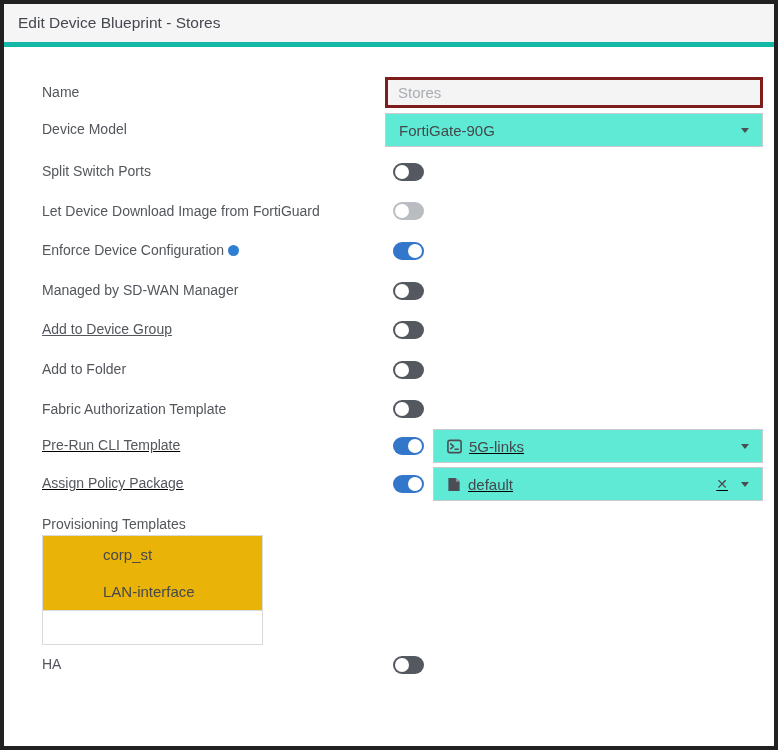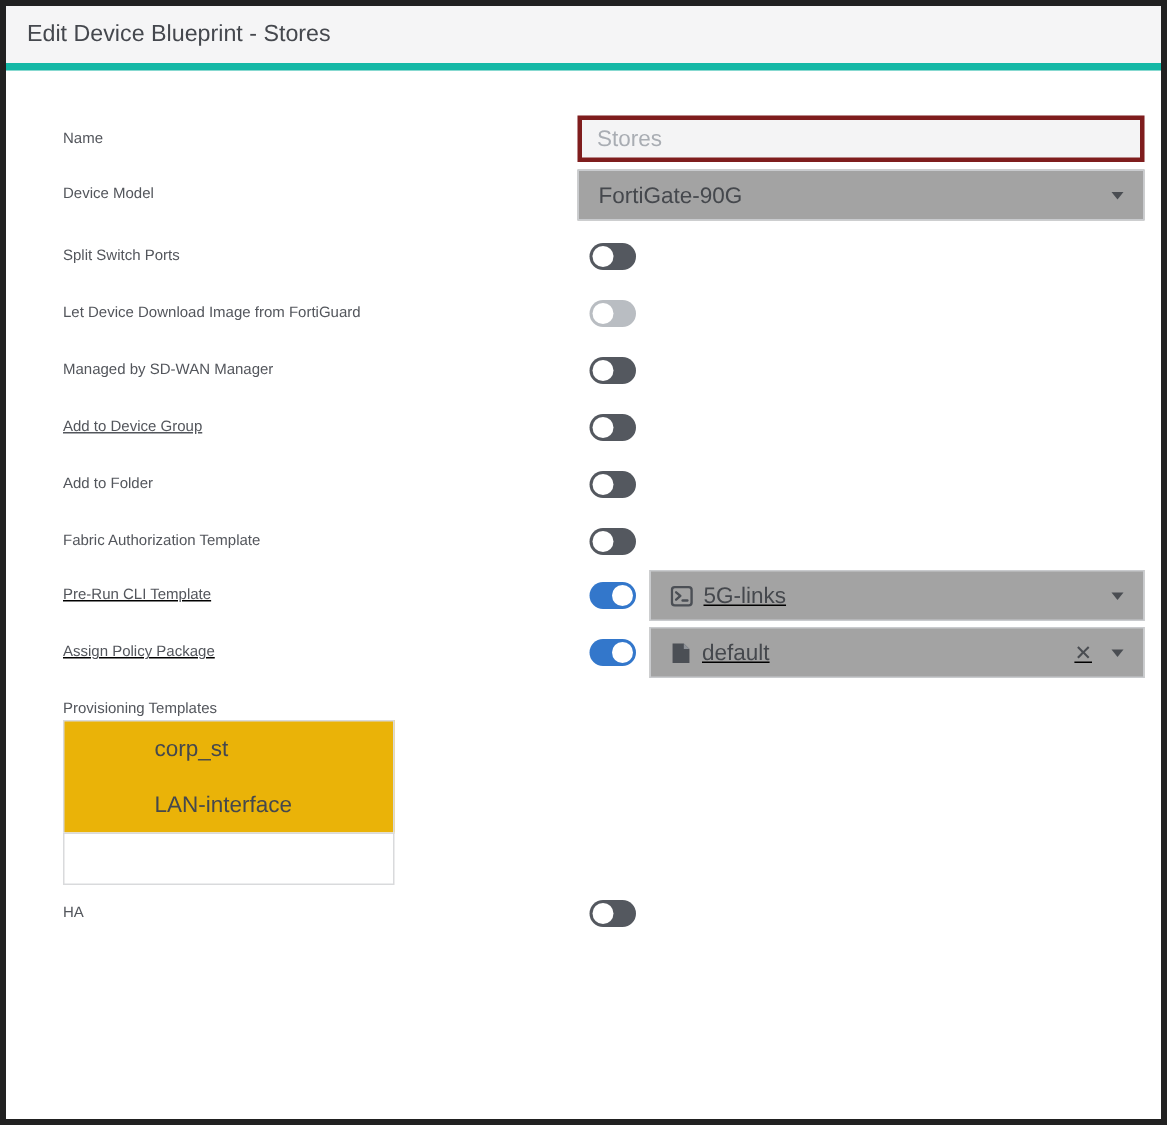--- a/index.html
+++ b/index.html
@@ -27,21 +27,21 @@
     color: #45484e;
   }
   .content {
     padding: 30px 11px 0 38px;
   }
   .row { display: flex; align-items: center; }
   .row-label {
     box-sizing: border-box;
     width: 343px; min-width: 343px;
     padding-right: 48px;
-    font-size: 10px;
+    font-size: 14px;
     line-height: 1.4;
     color: #53565c;
   }
   .row-label.link { text-decoration: underline; cursor: pointer; }
   .row-control { flex: 1; display: flex; align-items: center; min-width: 0; }
   .row-control.column { flex-direction: column; align-items: stretch; }
 
   .field-row { margin-bottom: 5px; }
   .toggle-row { padding: 10px 0; }
   .dropdown-row { margin-bottom: 4px; text-decoration: underline; }
@@ -54,21 +54,21 @@
     color: #a9adb3;
     font-size: 15px;
     font-family: "Liberation Sans", sans-serif;
     padding: 0 10px;
     outline: none;
   }
   .selectbox {
     box-sizing: border-box;
     flex: 1; height: 34px;
     border: 1px solid #c9cbce;
-    background: #a3a3a3;
+    background: #5eead4;
     display: flex; align-items: center;
     padding: 0 13px;
     font-size: 15px;
     color: #45484d;
     cursor: pointer;
   }
   .selectbox .sel-text { flex: 1; }
   .caret {
     width: 0; height: 0;
     border-left: 4.5px solid transparent;
@@ -185,20 +185,28 @@
 
 
 
     <div class="row toggle-row">
       <div class="row-label">Let Device Download Image from FortiGuard</div>
       <div class="row-control">
         <div class="toggle disabled"></div>
       </div>
     </div>
 
+    <div class="row toggle-row">
+      <div class="row-label">
+        <span>Enforce Device Configuration</span><span class="info-dot"></span>
+      </div>
+      <div class="row-control">
+        <div class="toggle on"></div>
+      </div>
+    </div>
 
     <div class="row toggle-row">
       <div class="row-label">Managed by SD-WAN Manager</div>
       <div class="row-control">
         <div class="toggle off"></div>
       </div>
     </div>
 
     <div class="row toggle-row">
       <div class="row-label link">Add to Device Group</div>

